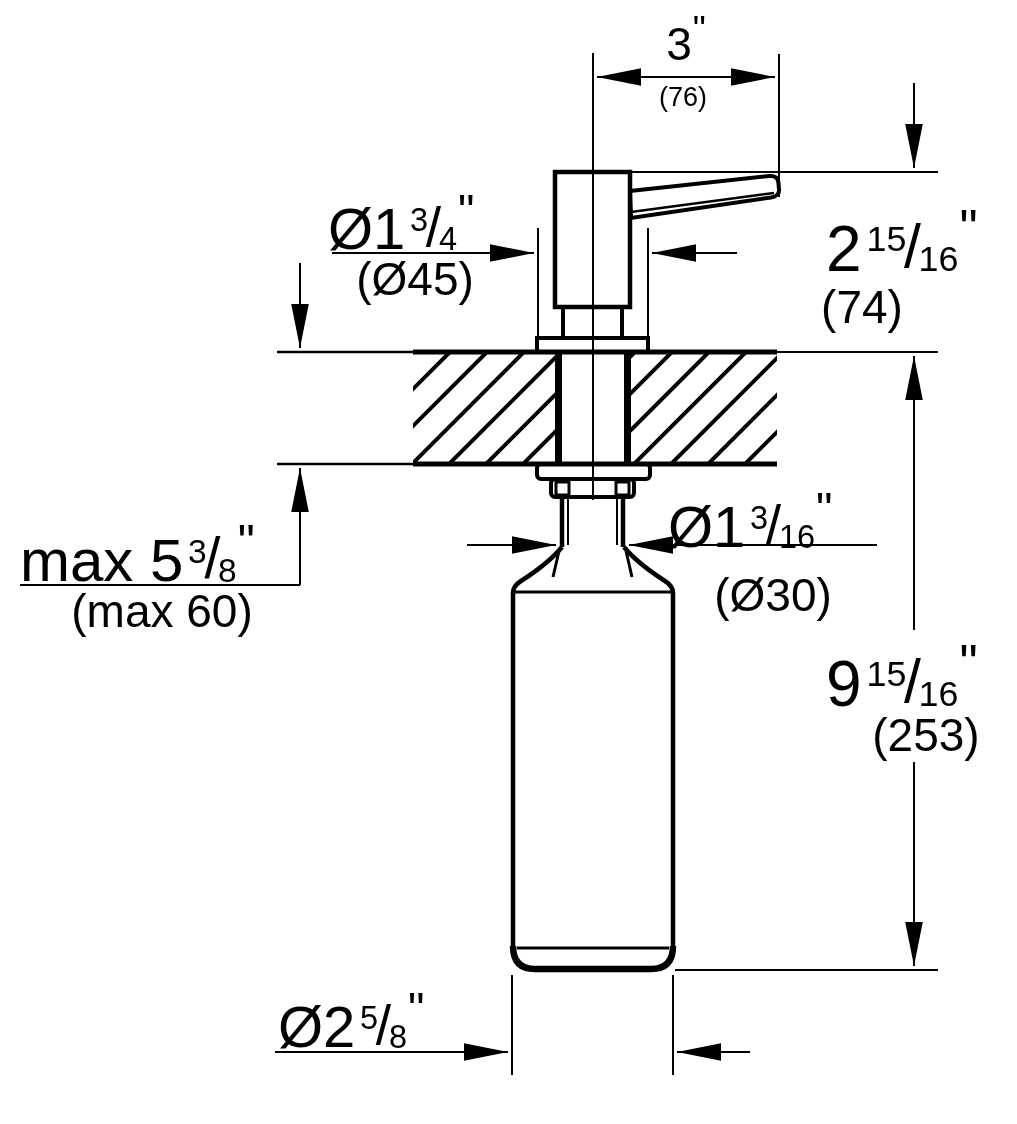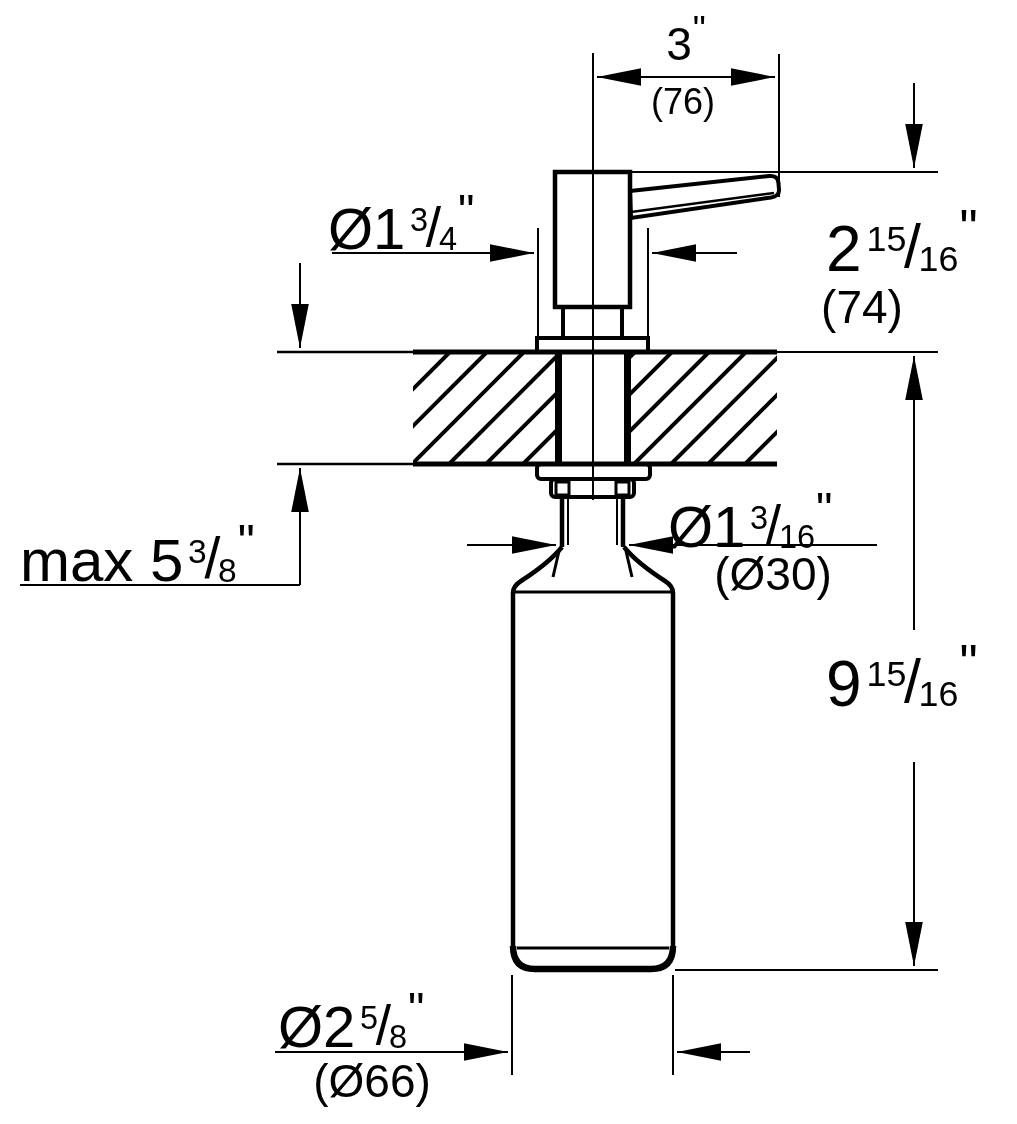--- a/index.html
+++ b/index.html
@@ -6,21 +6,21 @@
   #stage{
     position:relative;width:1017px;height:1124px;background:#ffffff;
     font-family:"Liberation Sans", sans-serif;color:#000;overflow:hidden;
   }
   #linework{position:absolute;left:0;top:0;}
   .dim{position:absolute;white-space:nowrap;line-height:1;color:#000;}
   .main{font-size:58px;}
   .main-lg{font-size:64px;}
   .main-sm{font-size:46px;}
   .metric{font-size:46px;}
-  .metric-sm{font-size:36px;text-align:center;}
+  .metric-sm{font-size:27px;text-align:center;}
   .cx{transform:translateX(-50%);}
   
   .fn{font-size:.56em;vertical-align:.55em;margin-left:.14em;}
   .fs{font-size:.95em;vertical-align:.06em;margin:0 -0.04em;}
   .fd{font-size:.56em;vertical-align:-.02em;}
   .u{font-size:.8em;vertical-align:.48em;margin-left:.02em;}
 </style>
 </head>
 <body>
 
@@ -129,24 +129,26 @@
     </g>
   </svg>
 
   <div class="dim main-sm cx" style="left:686px;top:12px"><span class="w">3</span><span class="fn"></span><span class="fs"></span><span class="fd"></span><span class="u">"</span></div>
   <div class="dim metric-sm cx" style="left:683px;top:84px">(76)</div>
 
   <div class="dim main-lg" style="left:826px;top:203px"><span class="w">2</span><span class="fn">15</span><span class="fs">/</span><span class="fd">16</span><span class="u">"</span></div>
   <div class="dim metric cx" style="left:862px;top:284px">(74)</div>
 
   <div class="dim main" style="left:328px;top:188px"><span class="w">Ø1</span><span class="fn">3</span><span class="fs">/</span><span class="fd">4</span><span class="u">"</span></div>
+  <div class="dim metric cx" style="left:415px;top:256px">(Ø45)</div>
 
   <div class="dim main" style="left:20px;top:518px;font-size:60px"><span class="w">max 5</span><span class="fn">3</span><span class="fs">/</span><span class="fd">8</span><span class="u">"</span></div>
+  <div class="dim metric cx" style="left:162px;top:588px">(max 60)</div>
 
   <div class="dim main" style="left:668px;top:486px"><span class="w">Ø1</span><span class="fn">3</span><span class="fs">/</span><span class="fd">16</span><span class="u">"</span></div>
-  <div class="dim metric cx" style="left:773px;top:551px">(Ø30)</div>
+  <div class="dim metric cx" style="left:773px;top:572px">(Ø30)</div>
 
   <div class="dim main-lg" style="left:826px;top:638px"><span class="w">9</span><span class="fn">15</span><span class="fs">/</span><span class="fd">16</span><span class="u">"</span></div>
+  <div class="dim metric cx" style="left:926px;top:712px">(253)</div>
 
   <div class="dim main" style="left:278px;top:986px"><span class="w">Ø2</span><span class="fn">5</span><span class="fs">/</span><span class="fd">8</span><span class="u">"</span></div>
-  <div class="dim metric cx" style="left:372px;top:1058px">(Ø66)</div>
 
 </div>
 
 </body></html>

